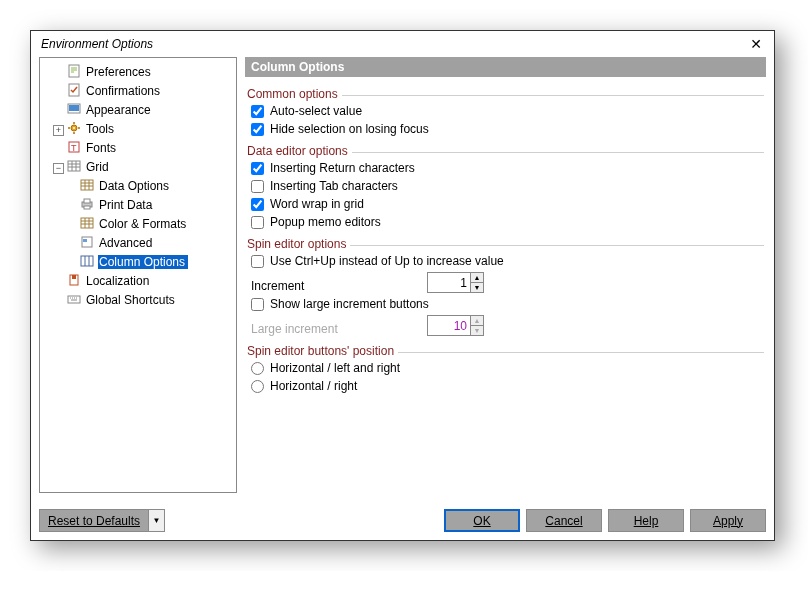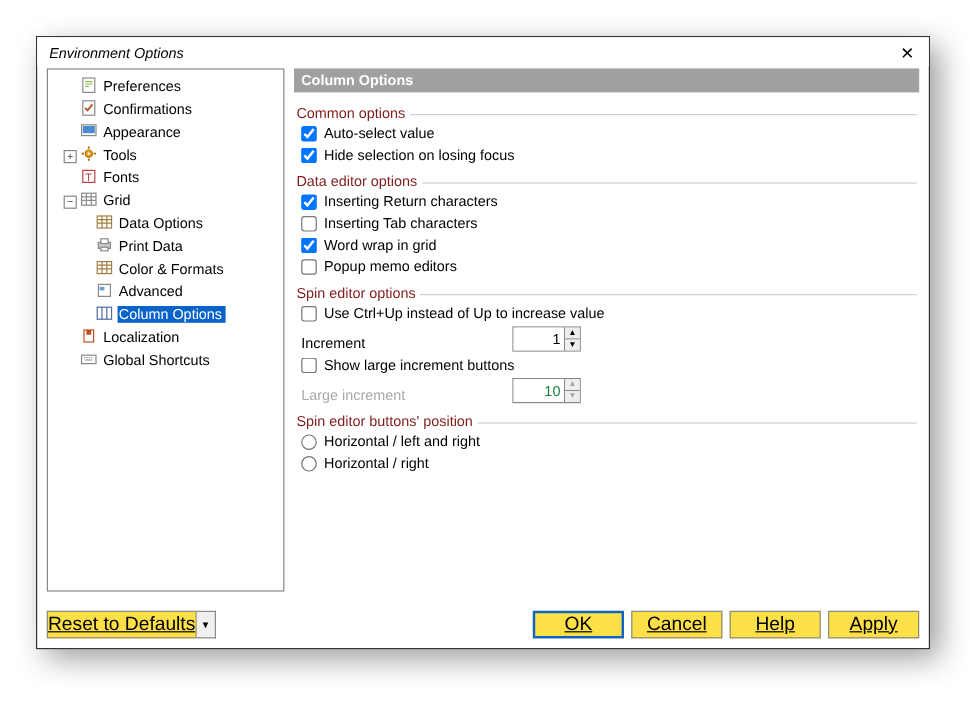--- a/index.html
+++ b/index.html
@@ -131,21 +131,21 @@
   height: 21px;
 }
 .spinbox input {
   width: 42px;
   border: none;
   text-align: right;
   padding-right: 3px;
   font-size: 12px;
   font-family: inherit;
 }
-.spinbox input:disabled { color: #15803d; background:#fff; }
+.spinbox input:disabled { color: #a21caf; background:#fff; }
 .spin-btns {
   display: flex;
   flex-direction: column;
   border-left: 1px solid #888;
   width: 13px;
 }
 .spin-btn {
   flex: 1;
   font-size: 7px;
   display: flex;
@@ -160,22 +160,22 @@
   display: flex;
   align-items: center;
   padding: 8px;
   border-top: none;
   gap: 6px;
 }
 .btn {
   min-width: 76px;
   height: 23px;
   border: 1px solid #8a8a8a;
-  background: #fde047;
-  font-size: 16px;
+  background: #a3a3a3;
+  font-size: 12px;
   font-family: inherit;
   cursor: pointer;
   display: inline-flex;
   align-items: center;
   justify-content: center;
   gap: 3px;
 }
 .btn.default {
   border: 2px solid #0a63c9;
 }

